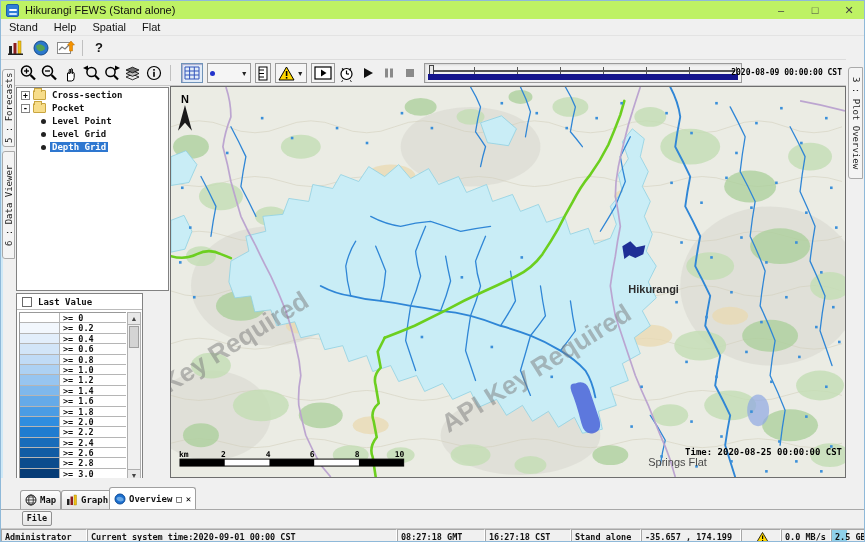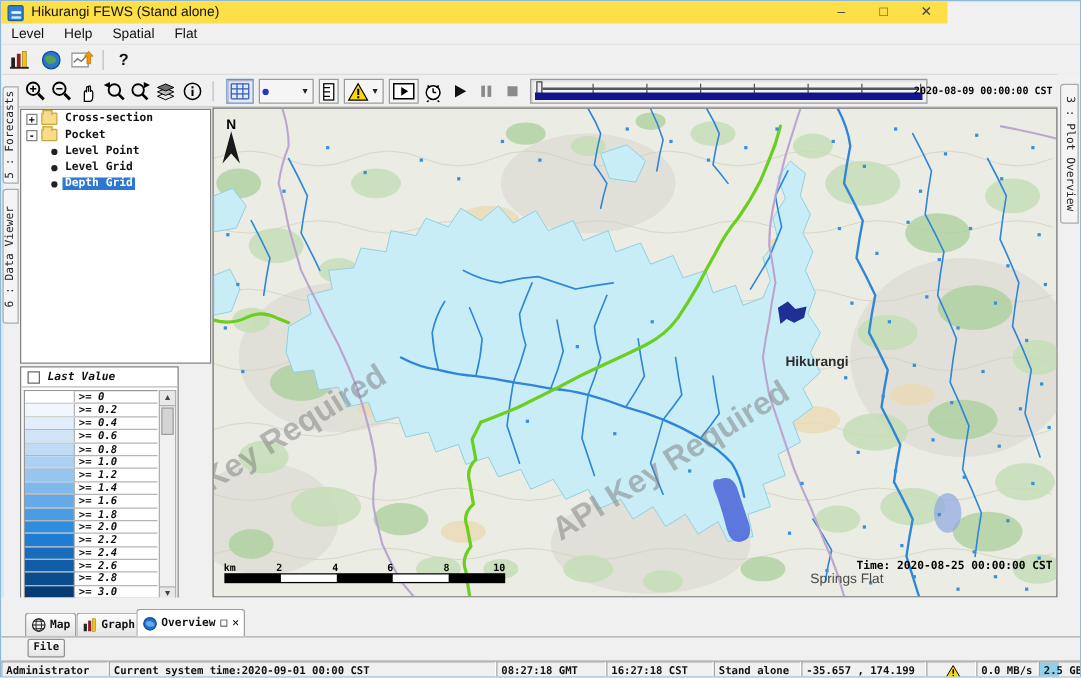--- a/index.html
+++ b/index.html
@@ -1,19 +1,19 @@
 <!DOCTYPE html>
 <html><head>
 <meta charset="utf-8">
 <style>
   html,body{margin:0;padding:0;background:#d8d8d8;}
   *{box-sizing:border-box;}
   .window{position:relative;width:865px;height:542px;background:#f0f0f0;font-family:"Liberation Sans",sans-serif;overflow:hidden;border:1px solid #8fb9d9;}
   
-  .titlebar{position:absolute;left:0;top:0;width:757px;height:18px;background:#fde047;display:flex;align-items:center;}
+  .titlebar{position:absolute;left:0;top:0;width:865px;height:18px;background:#bef264;display:flex;align-items:center;}
   .app-icon{width:13px;height:13px;margin:0 6px 0 5px;background:#2f7fd6;border:1px solid #1b5fa8;border-radius:2px;position:relative;}
   .app-icon:before{content:"";position:absolute;left:2px;top:4px;width:8px;height:2px;background:#fff;border-radius:2px;}
   .app-icon:after{content:"";position:absolute;left:2px;top:8px;width:8px;height:2px;background:#cfe6ff;border-radius:2px;}
   .title-text{font-size:11px;color:#111;}
   .win-controls{margin-left:auto;display:flex;height:18px;}
   .win-btn{width:34px;text-align:center;font-size:11px;color:#444;line-height:18px;cursor:default;}
   
   .menubar{position:absolute;left:0;top:18px;width:865px;height:17px;background:#f0f0f0;display:flex;align-items:center;border-bottom:1px solid #e3e3e3;}
   .menu-item{font-size:11px;color:#111;padding:0 8px;}
   
@@ -46,21 +46,21 @@
   .tree-box{position:absolute;left:15px;top:86px;width:153px;height:204px;background:#fff;border:1px solid #828282;overflow:hidden;}
   .tree-row{height:12px;display:flex;align-items:center;font-family:"DejaVu Sans Mono",monospace;font-size:9px;font-weight:bold;color:#111;margin-top:1px;white-space:nowrap;}
   .expander{width:9px;height:9px;border:1px solid #848484;background:#fff;font-size:8px;line-height:7px;text-align:center;margin-left:4px;color:#000;flex:none;}
   .expander.blank{border:none;background:transparent;}
   .folder{width:13px;height:10px;background:#f7dd8a;border:1px solid #c9a53f;border-radius:1px;margin-left:3px;flex:none;position:relative;}
   .folder:before{content:"";position:absolute;left:0;top:-3px;width:6px;height:3px;background:#f7dd8a;border:1px solid #c9a53f;border-bottom:none;}
   .bullet{width:5px;height:5px;border-radius:50%;background:#222;margin-left:11px;flex:none;}
   .tree-label{margin-left:4px;padding:0 2px;}
   .tree-row.selected .tree-label{background:#2e77d0;color:#fff;}
   
-  .legend-box{position:absolute;left:15px;top:292px;width:127px;height:191px;background:#fff;border:1px solid #828282;overflow:hidden;font-style:italic;}
+  .legend-box{position:absolute;left:15px;top:292px;width:127px;height:191px;background:#fff;border:1px solid #828282;overflow:hidden;}
   .legend-header{height:16px;display:flex;align-items:center;border-bottom:1px solid #bbb;}
   .checkbox{width:10px;height:10px;border:1px solid #6a6a6a;background:#fff;margin-left:5px;flex:none;}
   .legend-title{font-family:"DejaVu Sans Mono",monospace;font-size:9px;font-weight:bold;margin-left:6px;color:#111;}
   .legend-table{position:absolute;left:2px;top:18px;right:16px;bottom:0;border-left:1px solid #999;border-top:1px solid #999;}
   .legend-row{height:10.4px;display:flex;border-bottom:1px solid #b5b5b5;}
   .swatch{width:40px;border-right:1px solid #b5b5b5;flex:none;}
   .legend-label{font-family:"DejaVu Sans Mono",monospace;font-size:8.5px;font-weight:bold;color:#111;padding-left:3px;line-height:10px;}
   .legend-scroll{position:absolute;right:1px;top:18px;width:14px;bottom:1px;background:#f0f0f0;border:1px solid #b0b0b0;}
   .scroll-arrow{height:12px;text-align:center;font-size:7px;color:#444;line-height:12px;background:#e8e8e8;border-bottom:1px solid #b0b0b0;}
   .scroll-arrow.down{position:absolute;bottom:0;left:0;right:0;border-top:1px solid #b0b0b0;border-bottom:none;}
@@ -105,21 +105,21 @@
     <div class="app-icon"></div>
     <div class="title-text">Hikurangi FEWS  (Stand alone)</div>
     <div class="win-controls">
       <div class="win-btn">–</div>
       <div class="win-btn">□</div>
       <div class="win-btn">✕</div>
     </div>
   </div>
 
   <div class="menubar">
-      <span class="menu-item">Level</span>
+      <span class="menu-item">Stand</span>
       <span class="menu-item">Help</span>
       <span class="menu-item">Spatial</span>
       <span class="menu-item">Flat</span>
     </div>
 
   <div class="toolbar1">
     <div class="tb1-icon">
       <svg width="16" height="16" viewBox="0 0 16 16">
           <rect x="1" y="6" width="3" height="8" fill="#222"></rect>
           <rect x="5.5" y="3" width="3" height="11" fill="#8e1d1d"></rect>

